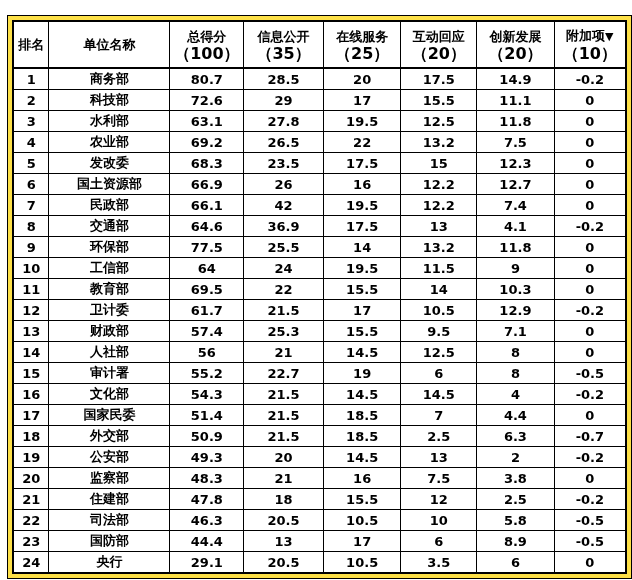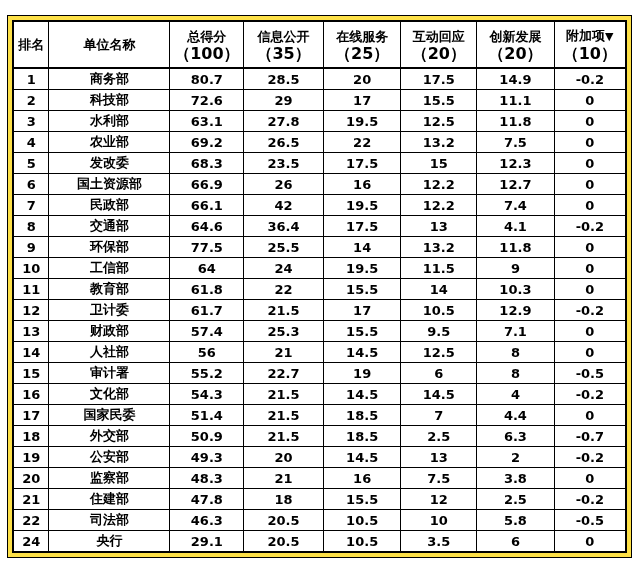--- a/index.html
+++ b/index.html
@@ -153,21 +153,21 @@
           <td>42</td>
           <td>19.5</td>
           <td>12.2</td>
           <td>7.4</td>
           <td>0</td>
         </tr>
         <tr>
           <td>8</td>
           <td>交通部</td>
           <td>64.6</td>
-          <td>36.4</td>
+          <td>36.9</td>
           <td>17.5</td>
           <td>13</td>
           <td>4.1</td>
           <td>-0.2</td>
         </tr>
         <tr>
           <td>9</td>
           <td>环保部</td>
           <td>77.5</td>
           <td>25.5</td>
@@ -182,21 +182,21 @@
           <td>64</td>
           <td>24</td>
           <td>19.5</td>
           <td>11.5</td>
           <td>9</td>
           <td>0</td>
         </tr>
         <tr>
           <td>11</td>
           <td>教育部</td>
-          <td>61.8</td>
+          <td>69.5</td>
           <td>22</td>
           <td>15.5</td>
           <td>14</td>
           <td>10.3</td>
           <td>0</td>
         </tr>
         <tr>
           <td>12</td>
           <td>卫计委</td>
           <td>61.7</td>
@@ -300,20 +300,30 @@
           <td>22</td>
           <td>司法部</td>
           <td>46.3</td>
           <td>20.5</td>
           <td>10.5</td>
           <td>10</td>
           <td>5.8</td>
           <td>-0.5</td>
         </tr>
         <tr>
+          <td>23</td>
+          <td>国防部</td>
+          <td>44.4</td>
+          <td>13</td>
+          <td>17</td>
+          <td>6</td>
+          <td>8.9</td>
+          <td>-0.5</td>
+        </tr>
+        <tr>
           <td>24</td>
           <td>央行</td>
           <td>29.1</td>
           <td>20.5</td>
           <td>10.5</td>
           <td>3.5</td>
           <td>6</td>
           <td>0</td>
         </tr>
       </tbody>

